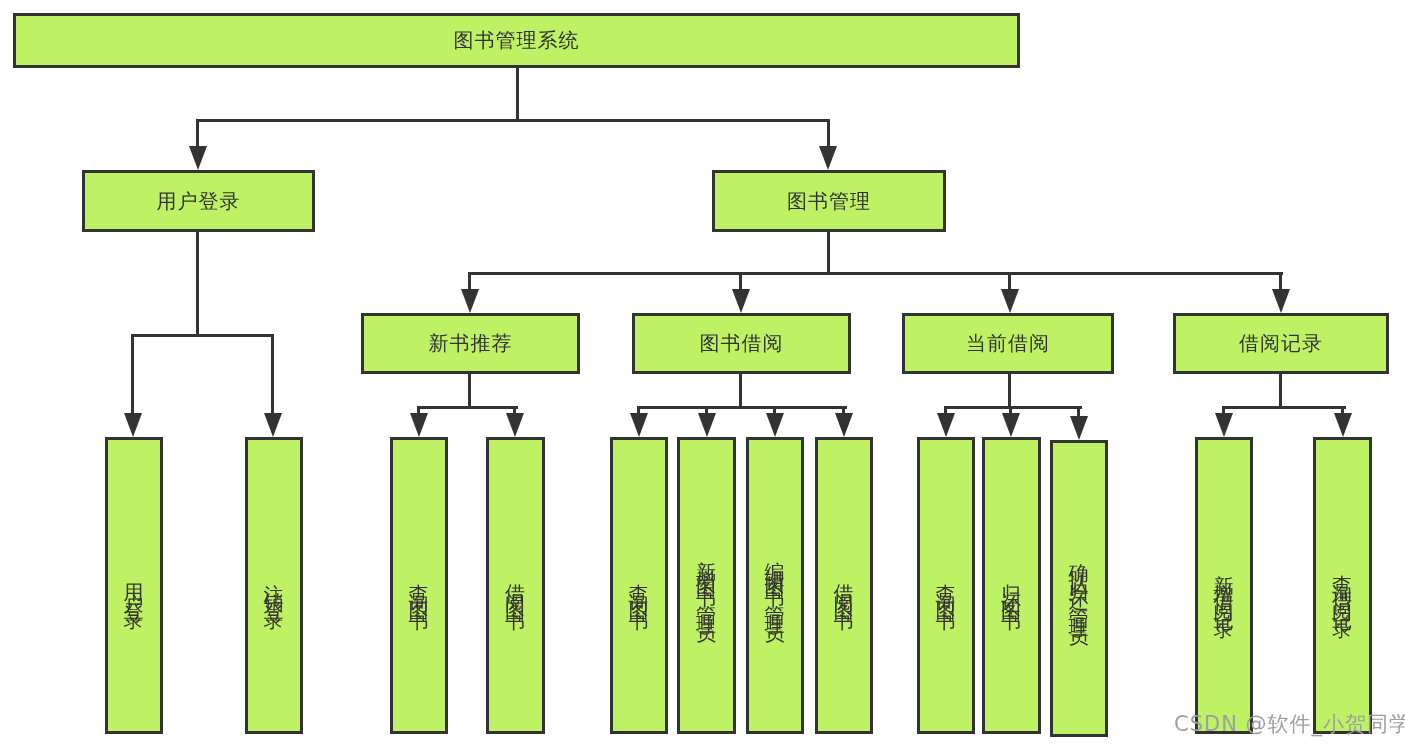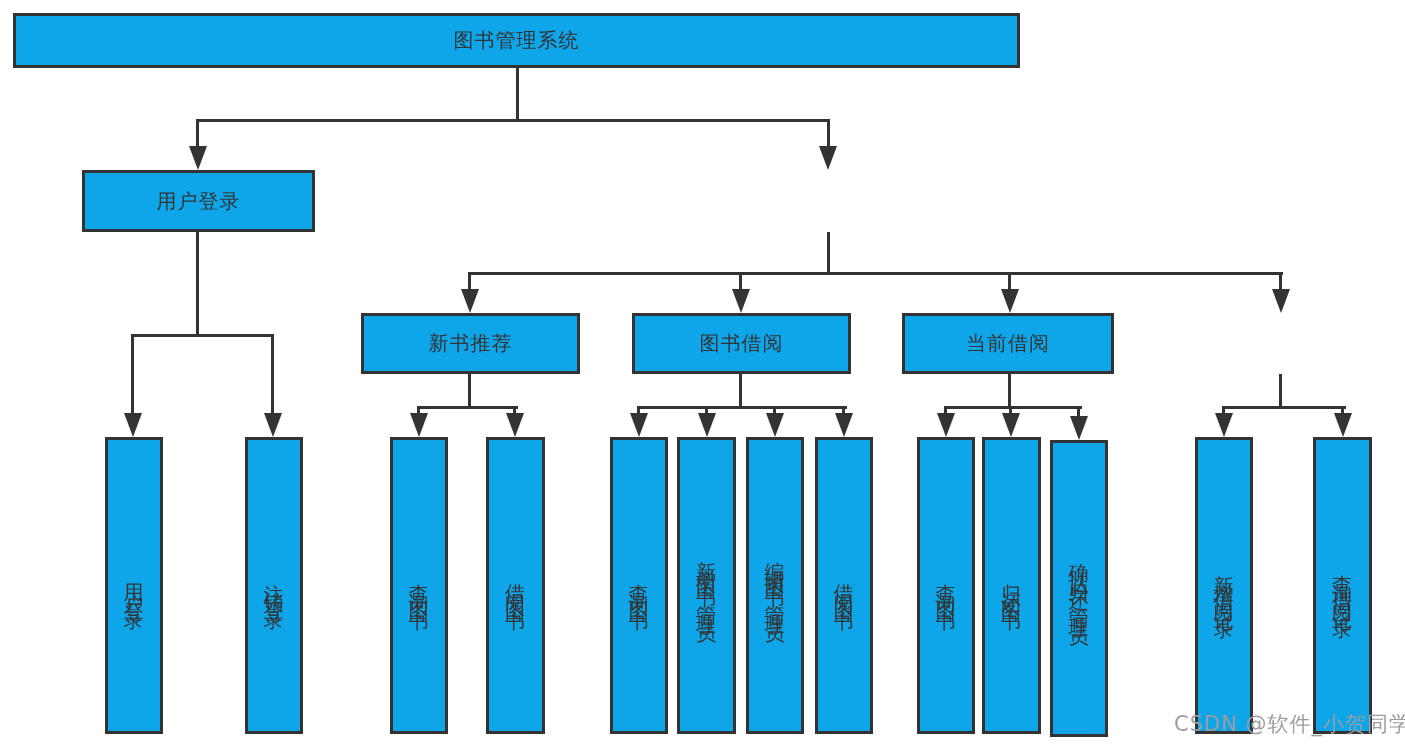--- a/index.html
+++ b/index.html
@@ -3,21 +3,21 @@
 <meta charset="utf-8">
 <style>
   * { margin:0; padding:0; box-sizing:border-box; }
   html,body { background:#fff; }
   body { font-family:"DejaVu Sans","Liberation Sans",sans-serif; }
   .canvas {
     position:relative; width:1405px; height:747px;
     background:#ffffff; overflow:hidden; color:#333;
   }
   .box {
-    position:absolute; background:#0ea5e9;
+    position:absolute; background:#bef264;
     border:3px solid #333333;
     display:flex; align-items:center; justify-content:center;
   }
   .box .label {
     font-size:20px; color:#333; letter-spacing:1px; white-space:nowrap;
   }
   .leaf .vlabel {
     writing-mode:vertical-rl;
     font-size:20px; color:#333;
     letter-spacing:9px; line-height:1;
@@ -101,29 +101,35 @@
   <div class="arrow" style="left:1334px; top:413px;"></div>
 
   <div class="box" style="left:13px; top:13px; width:1007px; height:55px;">
     <span class="label">图书管理系统</span>
   </div>
 
   <div class="box" style="left:82px; top:170px; width:233px; height:62px;">
     <span class="label">用户登录</span>
   </div>
 
+  <div class="box" style="left:712px; top:170px; width:234px; height:62px;">
+    <span class="label">图书管理</span>
+  </div>
 
   <div class="box" style="left:361px; top:313px; width:219px; height:61px;justify-content:center;">
     <span class="label">新书推荐</span>
   </div>
   <div class="box" style="left:632px; top:313px; width:219px; height:61px;">
     <span class="label">图书借阅</span>
   </div>
   <div class="box" style="left:902px; top:313px; width:212px; height:61px;">
     <span class="label">当前借阅</span>
+  </div>
+  <div class="box" style="left:1173px; top:313px; width:216px; height:61px;">
+    <span class="label">借阅记录</span>
   </div>
 
   <div class="box leaf" style="left:105px; top:437px; width:58px; height:297px;">
     <span class="vlabel">用户登录</span>
   </div>
   <div class="box leaf" style="left:245px; top:437px; width:58px; height:297px;">
     <span class="vlabel">注销登录</span>
   </div>
 
   <div class="box leaf" style="left:390px; top:437px; width:58px; height:297px;">

